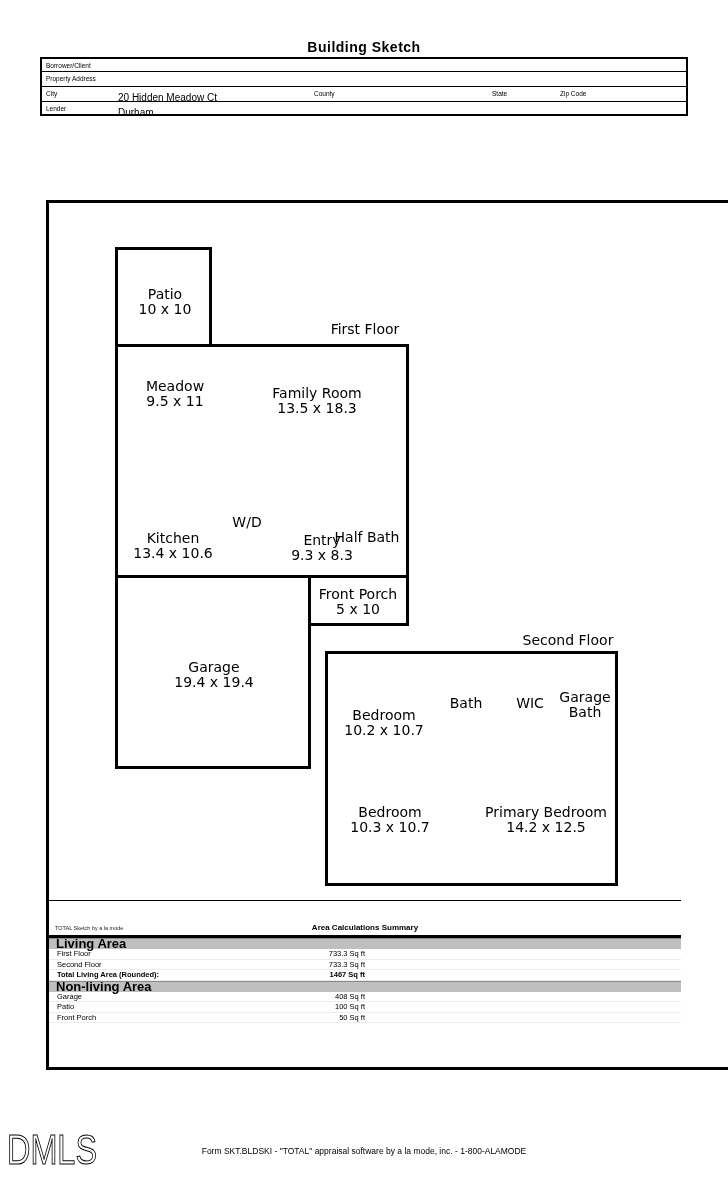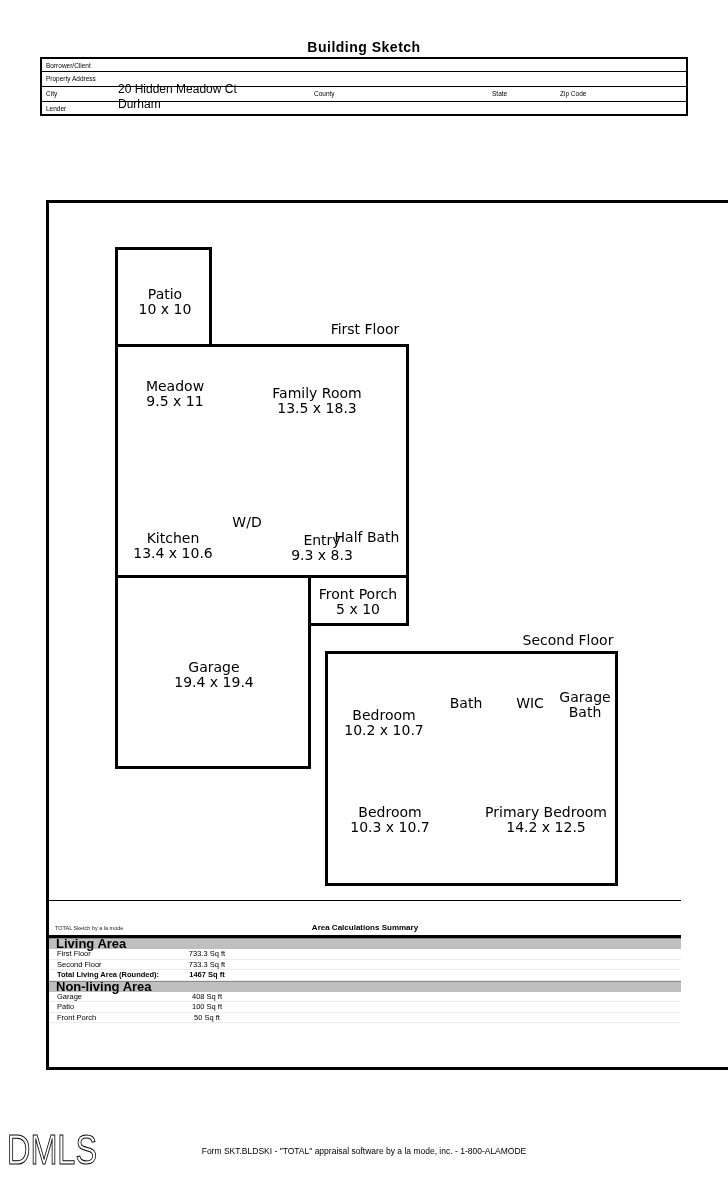--- a/index.html
+++ b/index.html
@@ -8,21 +8,21 @@
 
   .doc-title{position:absolute;top:39px;left:0;width:100%;text-align:center;
     font:bold 14px "Liberation Sans",sans-serif;letter-spacing:.5px;}
 
   
   .form-table{position:absolute;left:40px;top:57px;width:648px;height:59px;
     border:2px solid #000;box-sizing:border-box;background:#fff;}
   .f-row{position:relative;border-bottom:1px solid #000;box-sizing:border-box;}
   .f-row.last{border-bottom:none;}
   .f-label{position:absolute;top:3px;left:4px;font-size:6.5px;line-height:7px;white-space:nowrap;}
-  .f-value{position:absolute;top:13px;font-size:12px;line-height:9px;white-space:nowrap;}
+  .f-value{position:absolute;top:21px;font-size:10px;line-height:9px;white-space:nowrap;}
 
   
   .sketch{position:absolute;left:46px;top:200px;width:728px;height:870px;
     border:3px solid #000;box-sizing:border-box;background:#fff;}
   .plan{position:absolute;left:0;top:0;width:632px;height:864px;}
   .plan-box{position:absolute;border:3px solid #000;box-sizing:border-box;background:#fff;}
   .room-label{position:absolute;transform:translate(-50%,-50%);text-align:center;
     font:14px/15px "DejaVu Sans",sans-serif;white-space:nowrap;}
 
   
@@ -30,21 +30,21 @@
   .sum-header{position:relative;height:34px;}
   .watermark{position:absolute;left:6px;bottom:4px;font-size:5.5px;color:#222;white-space:nowrap;}
   .sum-title{position:absolute;left:0;bottom:3px;width:100%;text-align:center;
     font-weight:bold;font-size:8px;}
   .thick-line{height:3px;background:#000;}
   .band{height:11px;line-height:10px;background:#bfbfbf;font-weight:bold;font-size:13px;
     padding-left:7px;border-top:1px solid #8a8a8a;box-sizing:border-box;}
   .sum-row{position:relative;height:10.5px;font-size:7.5px;line-height:10.5px;
     border-bottom:1px solid #ececec;box-sizing:border-box;}
   .sum-row .lab{position:absolute;left:8px;top:0;white-space:nowrap;}
-  .sum-row .val{position:absolute;left:0;top:0;width:316px;text-align:center;white-space:nowrap;}
+  .sum-row .val{position:absolute;left:0;top:0;width:316px;text-align:right;white-space:nowrap;}
   .sum-row.bold{font-weight:bold;}
 
   
   .footer-line{position:absolute;top:1146px;left:0;width:100%;text-align:center;
     font-size:8.5px;line-height:10px;}
   .logo{position:absolute;left:4px;top:1127px;}
 </style>
 </head>
 <body>
 

